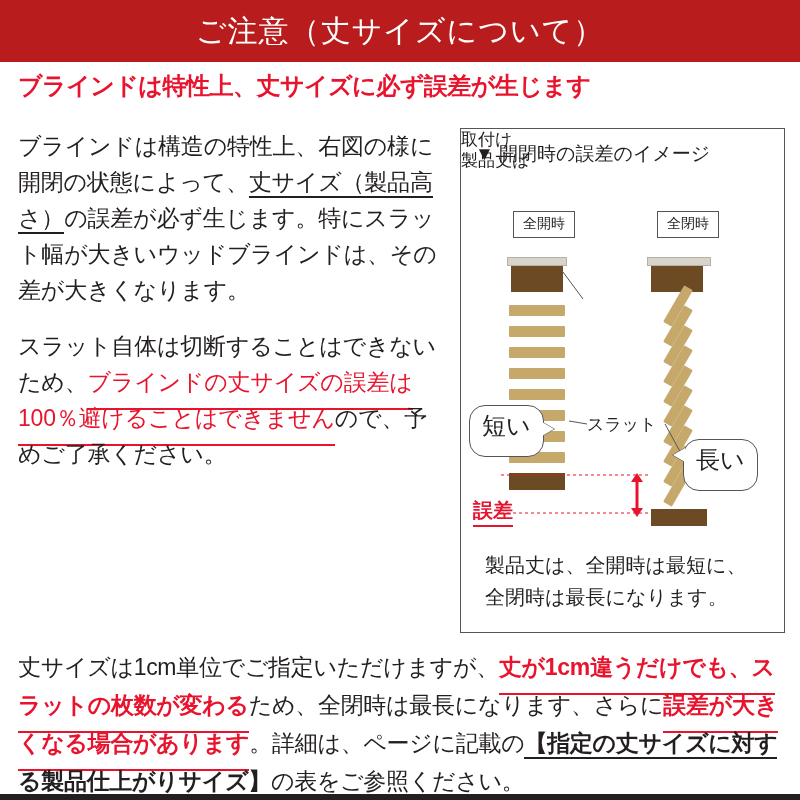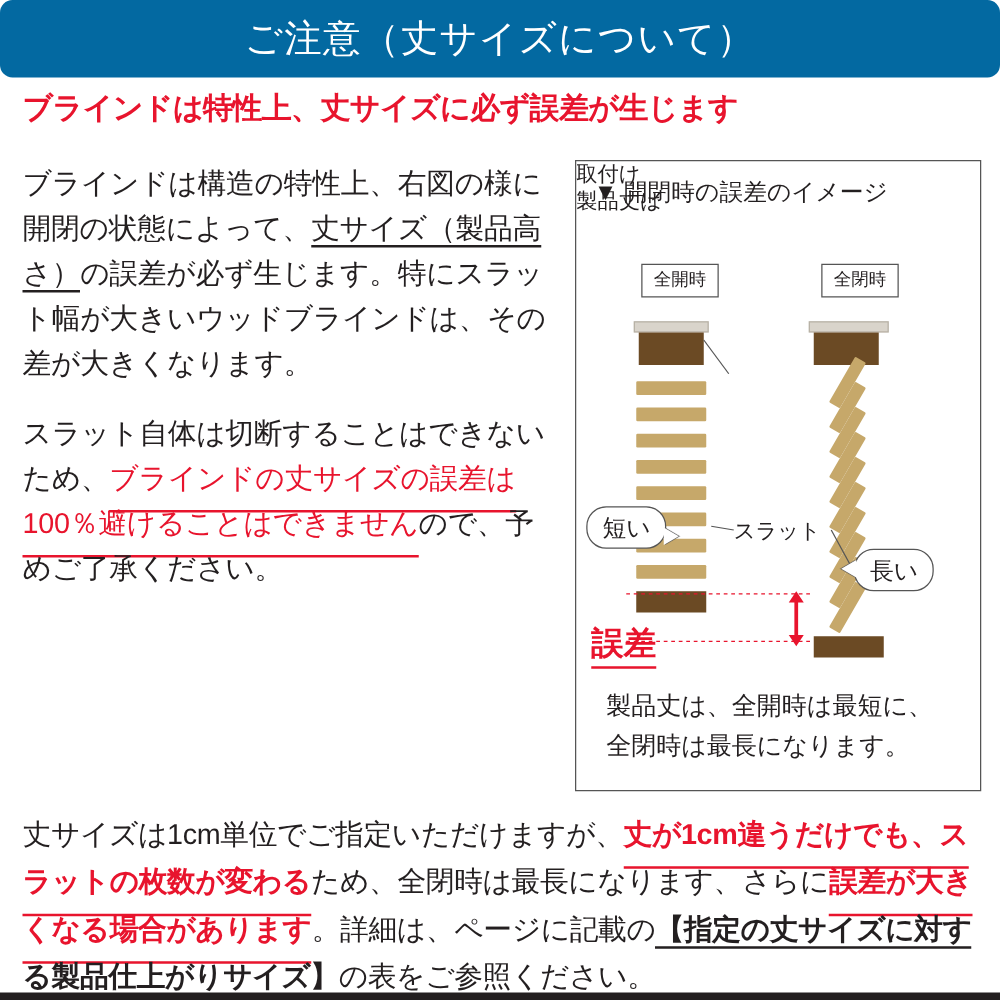--- a/index.html
+++ b/index.html
@@ -14,25 +14,24 @@
     width: 800px; height: 800px;
     background: #ffffff;
     overflow: hidden;
   }
 
   
   .header-bar {
     position: absolute;
     left: 0; top: 0;
     width: 800px; height: 62px;
-    background: #0369a1;
+    background: #b91c1c;
     display: flex;
     align-items: center;
     justify-content: center;
-    border-radius: 10px;
   }
   .header-title {
     color: #ffffff;
     font-size: 30px;
     letter-spacing: 1px;
     font-weight: 400;
   }
 
   
   .headline {
@@ -122,22 +121,22 @@
     transform: rotate(-60deg);
     transform-origin: center;
   }
 
   
   .bubble {
     position: absolute;
     border: 1px solid #555;
     border-radius: 16px;
     background: #fff;
-    font-size: 19px;
-    padding: 4px 12px 2px;
+    font-size: 24px;
+    padding: 4px 12px 14px;
     color: #231f20;
     white-space: nowrap;
   }
   .bubble:after {
     content: "";
     position: absolute;
     width: 0; height: 0;
   }
   .bubble-short { left: 8px; top: 276px; }
   .bubble-short:after {
@@ -161,21 +160,21 @@
     font-size: 17px;
     color: #231f20;
     line-height: 21px;
     white-space: nowrap;
   }
   .lbl-slat    { left: 126px; top: 285px; }
 
   .gosa {
     position: absolute;
     left: 12px; top: 368px;
-    font-size: 26px;
+    font-size: 20px;
     font-weight: 700;
     color: #e8142d;
     border-bottom: 2px solid #e8142d;
     padding-bottom: 1px;
     white-space: nowrap;
   }
 
   .diagram-foot {
     position: absolute;
     left: 24px; top: 420px;

